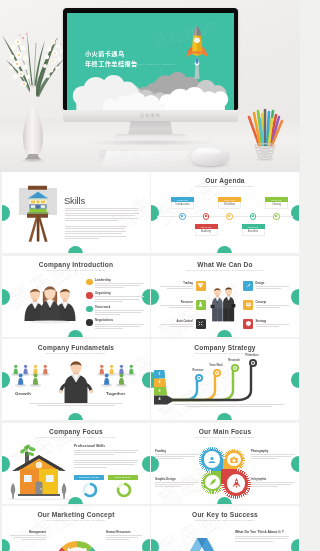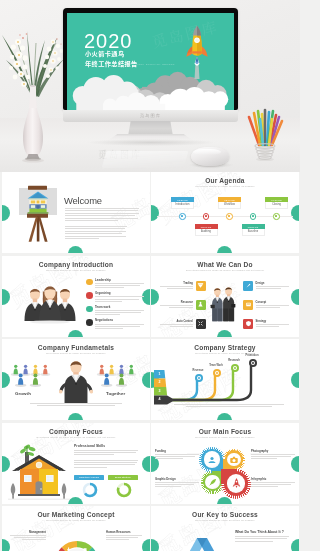--- a/index.html
+++ b/index.html
@@ -285,21 +285,20 @@
           <path d="M25.4 30 Q33.6 34 35.4 46 Q29.4 43.5 25 40 Z" fill="#ef7d3a"></path>
           <path d="M14.6 30 Q8.8 33 6 41 Q11 39 15 36 Z" fill="#e0642a" opacity="0.5"></path>
           <path d="M20 2 Q26.8 13 26.8 32 L26.8 42 Q20 47 13.2 42 L13.2 32 Q13.2 13 20 2 Z" fill="#f4c01f"></path>
           <path d="M20 2 Q26.8 13 26.8 32 L26.8 42 Q23.4 44.5 20 44.5 Z" fill="#e5a817"></path>
           <path d="M20 1 Q24.6 6 26 15 L14 15 Q15.4 6 20 1 Z" fill="#9c9c9c"></path>
           <path d="M20 1 Q24.6 6 26 15 L20 15 Z" fill="#818181"></path>
           <circle cx="20" cy="22" r="4" fill="#ffffff"></circle>
           <circle cx="20" cy="22" r="2.7" fill="#f4f2ee"></circle>
           <path d="M13.2 38 L26.8 38 L26.8 41.2 L13.2 41.2 Z" fill="#ef7d3a"></path>
         </svg>
-        <div class="cov-year">2020</div>
         <div class="cov-l1">小火箭卡通鸟</div>
         <div class="cov-l2">年终工作总结报告</div>
         <div class="cov-sub">ANNUAL WORK SUMMARY REPORT</div>
       </div>
     </div>
     <div class="mon-chin">
       <div class="wm">觅岛图库</div>
     </div>
     <div class="mon-neck"></div>
     <div class="mon-foot"></div>
@@ -359,21 +358,21 @@
         <rect x="11.4" y="20.3" width="17.2" height="4.4" fill="#5c7fb5"></rect>
         <rect x="11.4" y="24.7" width="17.2" height="3.6" fill="#8cc63f"></rect>
         <rect x="12.8" y="16.5" width="4.4" height="2.9" fill="#f2c94c"></rect>
         <rect x="22.8" y="16.5" width="4.4" height="2.9" fill="#f2c94c"></rect>
         <rect x="12.8" y="21.2" width="4.4" height="2.7" fill="#eaf5e0"></rect>
         <rect x="22.8" y="21.2" width="4.4" height="2.7" fill="#eaf5e0"></rect>
         <rect x="18.6" y="16.5" width="2.8" height="2.9" fill="#f0c244"></rect>
         <rect x="18.6" y="21.2" width="2.8" height="3.5" fill="#4a6d9e"></rect>
         <rect x="9.6" y="28.3" width="20.8" height="1.2" fill="#5f9a28"></rect>
       </svg>
-      <div style="position:absolute;left:62px;top:23.5px;font-size:9.4px;color:#4a4a4a;font-weight:400;letter-spacing:-.15px;line-height:1">Welcome</div>
+      <div style="position:absolute;left:62px;top:23.5px;font-size:9.4px;color:#4a4a4a;font-weight:400;letter-spacing:-.15px;line-height:1">Skills</div>
       <div class="txtblk" style="left:63px;top:36px;width:74px">
         <i style="width:100%"></i>
           <i style="width:98%"></i>
           <i style="width:100%"></i>
         <i style="width:95%"></i>
           <i style="width:99%"></i>
           <i style="width:72%"></i>
       </div>
       <div class="txtblk" style="left:63px;top:54px;width:62px">
         <i style="width:100%"></i>

